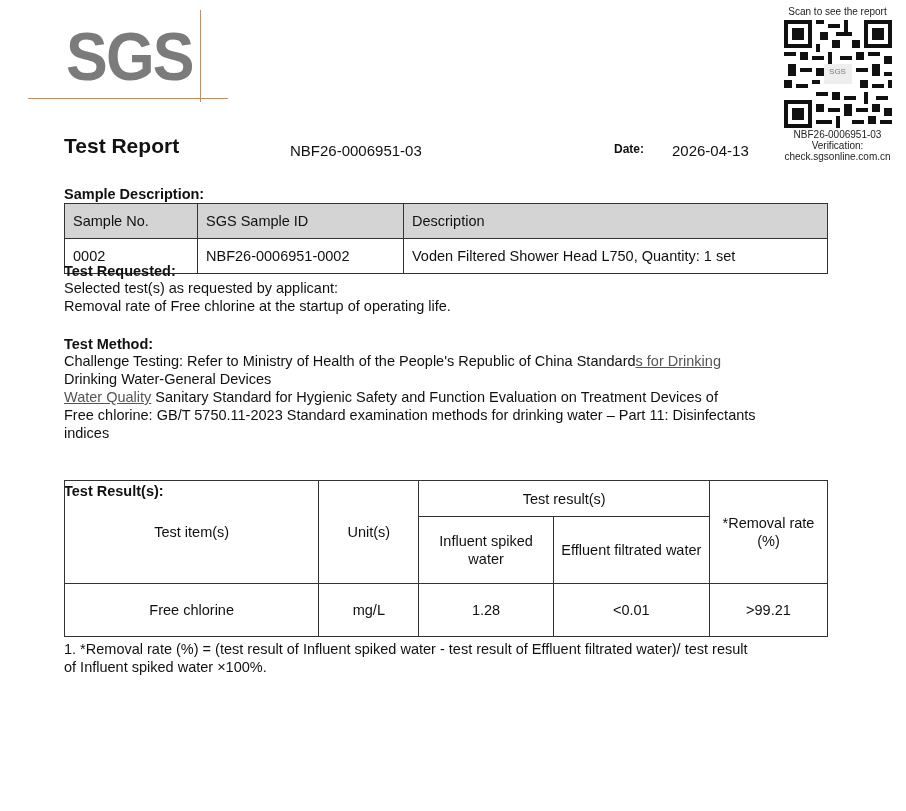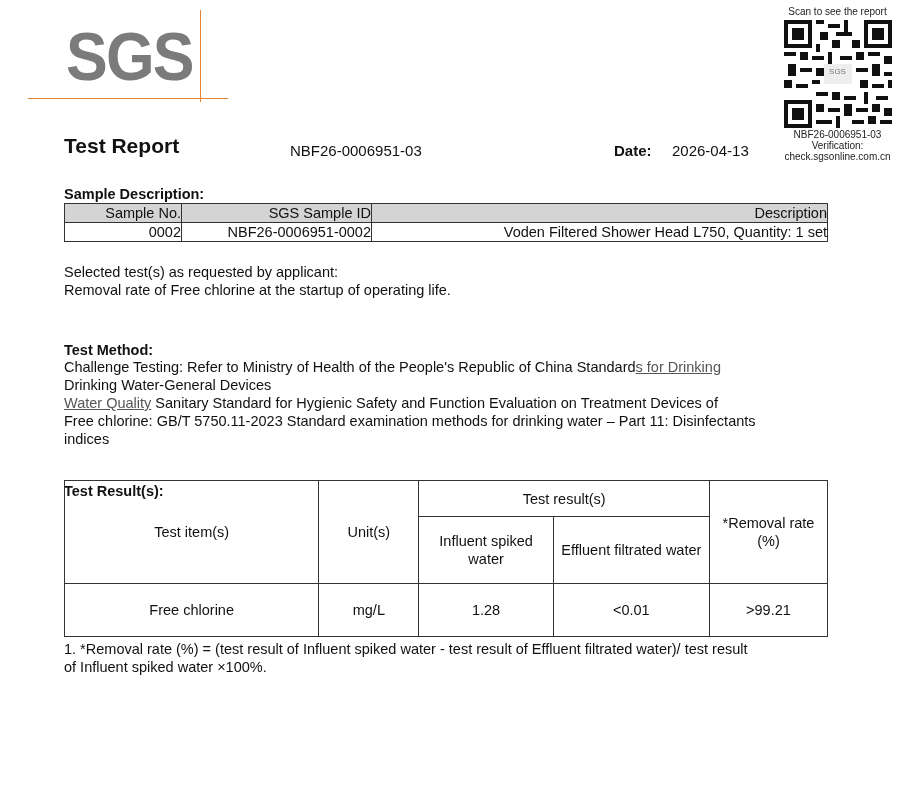--- a/index.html
+++ b/index.html
@@ -12,28 +12,28 @@
   .logo-vline { position:absolute; left:172px; top:0; width:1px; height:92px; background:#e8822c; }
   
   .qr-block { left:775px; top:6px; width:125px; text-align:center; font-size:9.5px; color:#222; }
   .qr-caption { font-size:10px; margin-bottom:3px; }
   .qr { width:108px; height:108px; margin:0 auto; position:relative; }
   .qr-id { font-size:10px; margin-top:1px; }
   .qr-verif { font-size:10px; line-height:11px; }
   
   .title { left:28px; top:134px; font-size:21px; font-weight:bold;margin-left:36px; }
   .report-no { left:290px; top:142px; font-size:15px; }
-  .date-label { left:614px; top:142px; font-size:15px; font-weight:bold; }
+  .date-label { left:614px; top:142px; font-size:12px; font-weight:bold; }
   .date-val { left:672px; top:142px; font-size:15px; }
   .section-h { font-size:14.5px; font-weight:bold; }
   .body-text { font-size:14.5px; line-height:18px; }
   .gray { color:#555;text-decoration:underline; }
   table { border-collapse:collapse; }
   .sample-table { left:64px; top:203px; width:764px; font-size:14.5px; }
-  .sample-table td, .sample-table th { border:1px solid #333; text-align:right; padding:0; height:18px; font-weight:normal; }
+  .sample-table td, .sample-table th { border:1px solid #333; text-align:left; padding:8px; height:18px; font-weight:normal; }
   .sample-table th { background:#d4d4d4; }
   .result-table { left:64px; top:480px; width:764px; font-size:14.5px; }
   .result-table td { border:1px solid #333; text-align:center; line-height:18px; }
 </style>
 </head>
 <body>
 
 <div class="abs logo">
   <div class="logo-text">SGS</div>
   <div class="logo-hline"></div>
@@ -124,25 +124,26 @@
   </tr>
   <tr>
     <td>0002</td>
     <td>NBF26-0006951-0002</td>
     <td>Voden Filtered Shower Head L750, Quantity: 1 set</td>
   </tr>
 </tbody>
   </table>
 
 <div class="abs" style="left:64px;top:263px;">
+  <div class="section-h">Test Requested:</div>
   <div class="body-text">Selected test(s) as requested by applicant:</div>
   <div class="body-text">Removal rate of Free chlorine at the startup of operating life.</div>
 </div>
 
-<div class="abs" style="left:64px;top:336px;width:790px;margin-top:6px;">
+<div class="abs" style="left:64px;top:336px;width:790px;">
   <div class="section-h">Test Method:</div>
   <div class="body-text"><span>Challenge Testing: Refer to Ministry of Health of the People's Republic of China Standard</span><span class="gray">s for Drinking</span></div>
   <div class="body-text">Drinking Water-General Devices</div>
   <div class="body-text"><span class="gray">Water Quality</span><span> Sanitary Standard for Hygienic Safety and Function Evaluation on Treatment Devices of</span></div>
   <div class="body-text">Free chlorine: GB/T 5750.11-2023 Standard examination methods for drinking water – Part 11: Disinfectants</div>
   <div class="body-text">indices</div>
 </div>
 
 <div class="abs section-h" style="left:64px;top:483px;">Test Result(s):</div>
 <table class="abs result-table">

